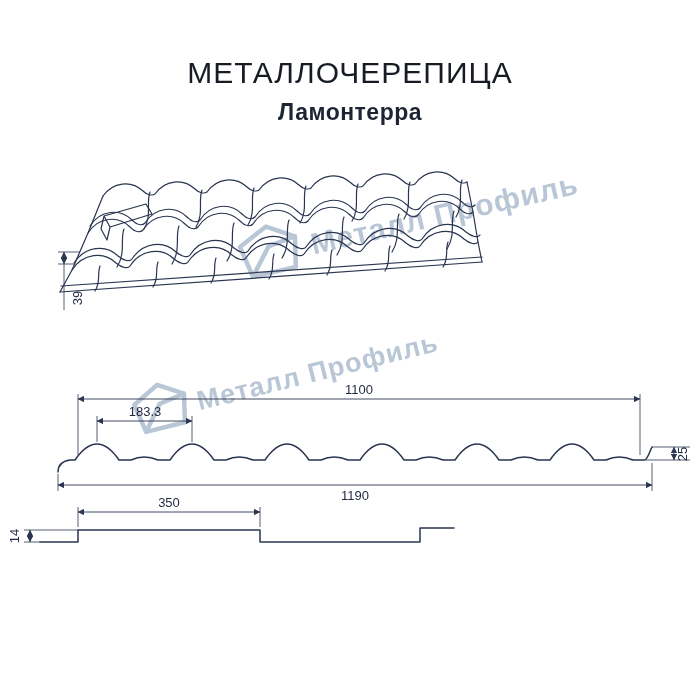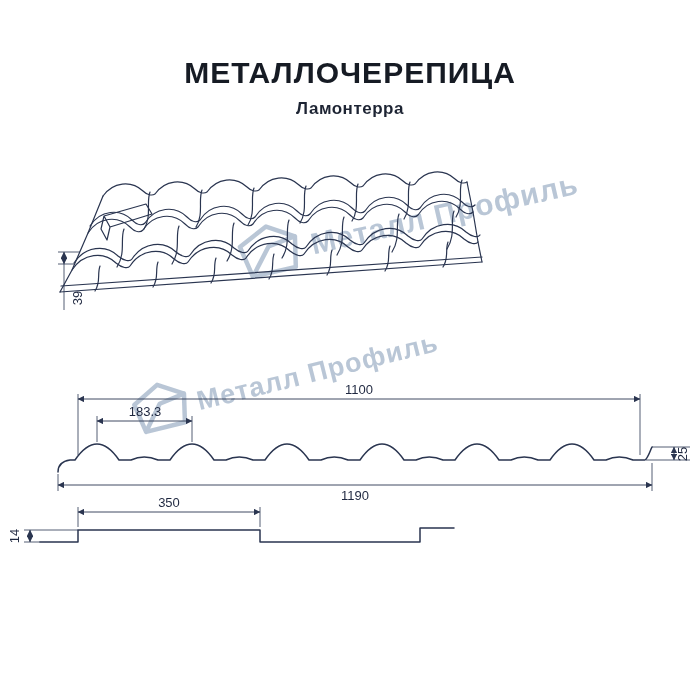--- a/index.html
+++ b/index.html
@@ -2,25 +2,25 @@
 <html><head>
 <meta charset="utf-8">
 <style>
   html,body{margin:0;padding:0;}
   body{
     width:700px;height:700px;position:relative;background:#ffffff;
     font-family:"Liberation Sans","DejaVu Sans",sans-serif;overflow:hidden;
   }
   .title{
     position:absolute;top:56px;left:0;width:700px;text-align:center;
-    font-size:30px;font-weight:bold;letter-spacing:1px;color:#161b24;
+    font-size:30px;font-weight:normal;letter-spacing:1px;color:#161b24;
   }
   .subtitle{
     position:absolute;top:99px;left:0;width:700px;text-align:center;
-    font-size:17px;font-weight:bold;color:#1d2433;letter-spacing:.5px;
+    font-size:23px;font-weight:bold;color:#1d2433;letter-spacing:.5px;
   }
   svg{position:absolute;left:0;top:0;display:block;}
   .draw{stroke:#2a3550;stroke-width:1.2;fill:none;stroke-linecap:round;stroke-linejoin:round;}
   .draw-bold{stroke:#2a3550;stroke-width:1.5;fill:none;stroke-linecap:round;stroke-linejoin:round;}
   .dim{stroke:#2a3550;stroke-width:.9;fill:none;}
   .ext{stroke:#2a3550;stroke-width:.8;fill:none;}
   .dimtext{font-size:13px;fill:#1f2840;}
   .wm-text{font-weight:bold;fill:#b6c4d4;letter-spacing:1px;}
   .wm-logo{stroke:#b6c4d4;stroke-width:4.5;fill:none;stroke-linejoin:round;stroke-linecap:round;}
 </style>

